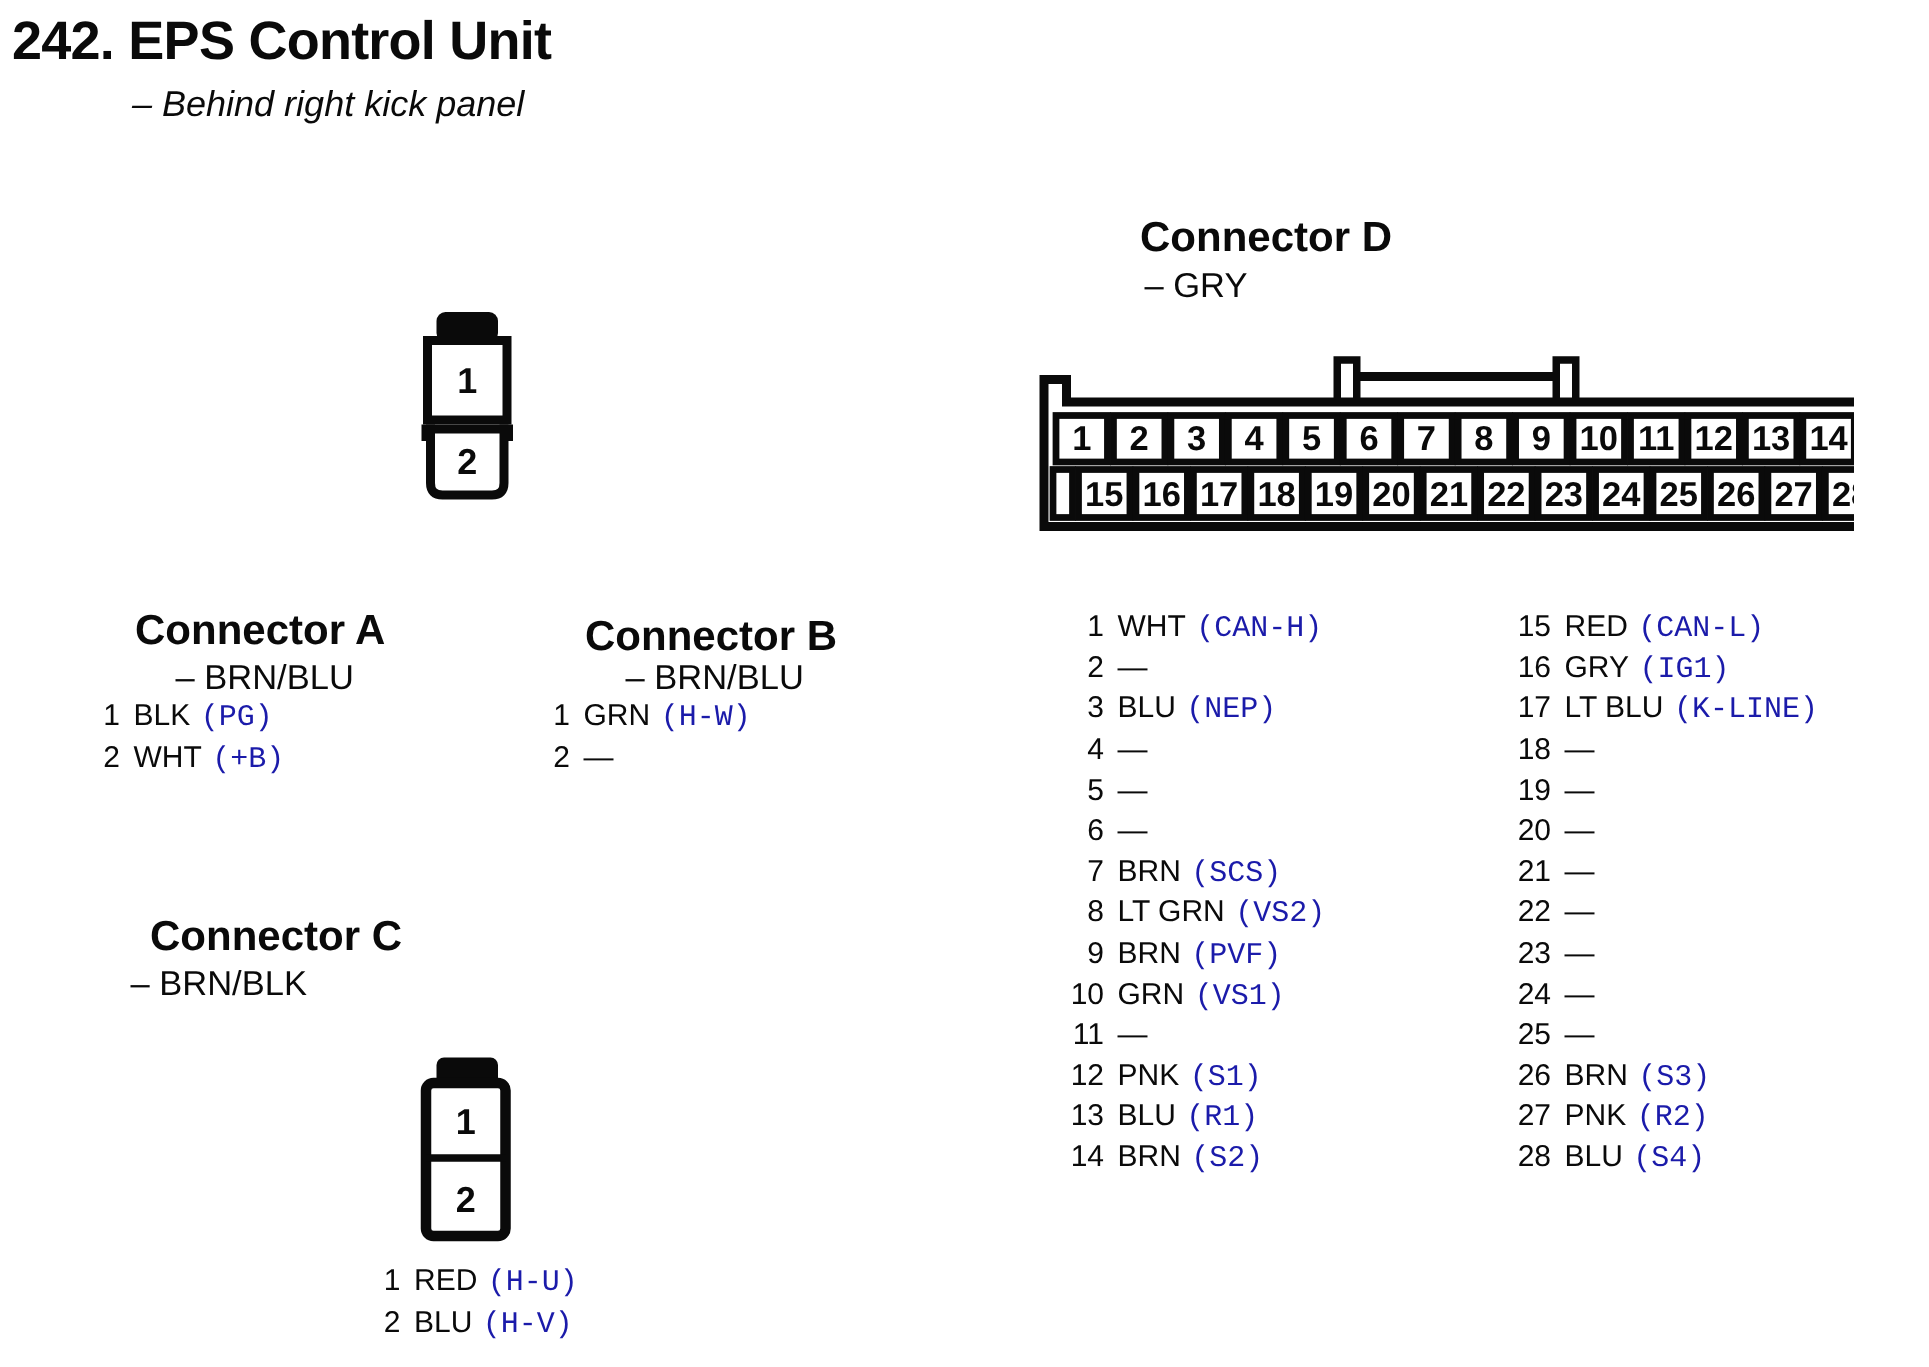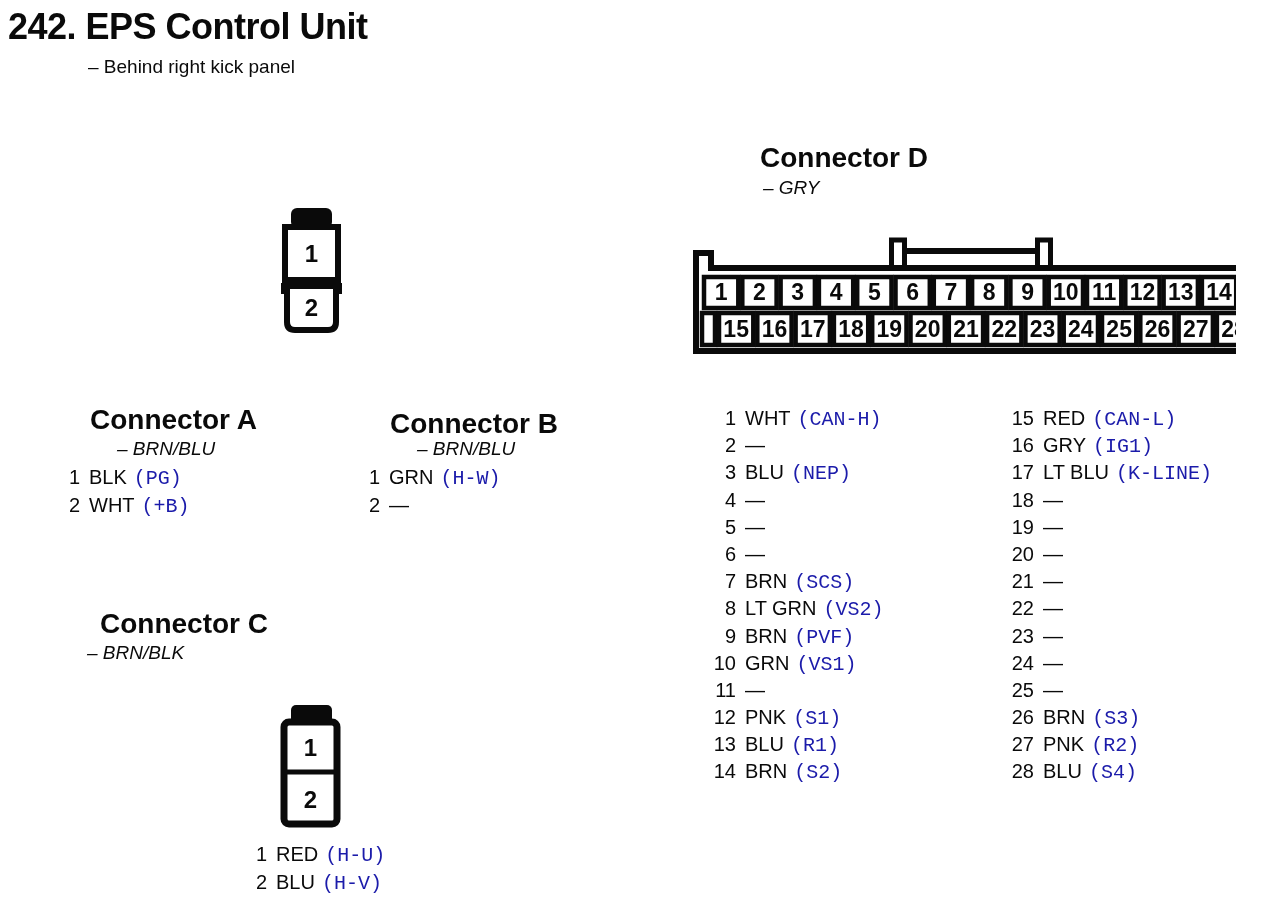--- a/index.html
+++ b/index.html
@@ -2,23 +2,23 @@
 <html><head>
 <meta charset="utf-8">
 <style>
   html,body{margin:0;padding:0;background:#ffffff;}
   .page{
     position:relative;width:1236px;height:911px;background:#ffffff;
     font-family:"Liberation Sans",sans-serif;color:#0a0a0a;overflow:hidden;
   }
   .abs{position:absolute;}
   .page-title{font-size:36px;font-weight:bold;letter-spacing:-0.5px;white-space:nowrap;}
-  .loc-line{font-size:19px;white-space:nowrap;}
+  .loc-line{font-size:24px;white-space:nowrap;font-style:italic;}
   .conn-title{font-size:28px;font-weight:bold;white-space:nowrap;}
-  .conn-color{font-size:19px;white-space:nowrap;font-style:italic;}
+  .conn-color{font-size:23px;white-space:nowrap;}
   .pin-list{display:flex;flex-direction:column;}
   .pin-row{display:flex;align-items:baseline;font-size:20px;white-space:nowrap;}
   .pin-row.small{height:27.5px;}
   .pin-row.dcol{height:27.2px;}
   .pin-num{text-align:right;display:inline-block;}
   .num-w14{width:14px;}
   .num-w34{width:34px;}
   .pin-wire{margin-left:9px;}
   .pin-signal{margin-left:7px;color:var(--sigblue);font-family:Liberation Mono, monospace;}
   svg{display:block;}

